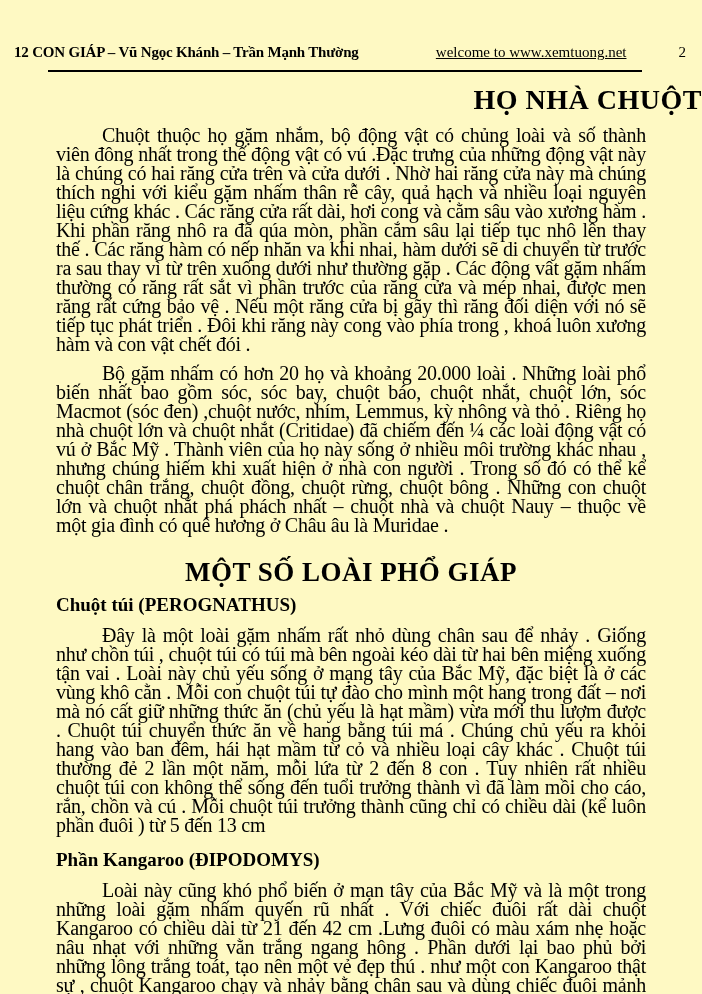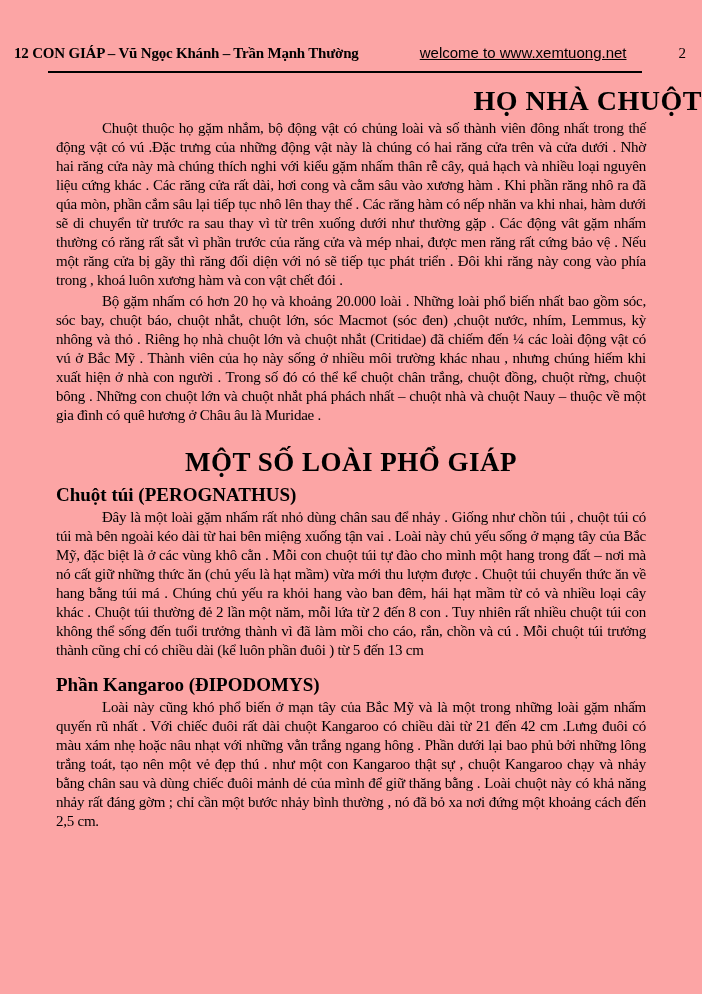--- a/index.html
+++ b/index.html
@@ -1,40 +1,40 @@
 <!DOCTYPE html>
 <html><head>
 <meta charset="utf-8">
 <style>
   * { margin: 0; padding: 0; box-sizing: border-box; }
   html, body { background: #e8e8e8; }
   .page {
     width: 702px;
     height: 994px;
-    background: #fca5a5;
+    background: #fef9c3;
     color: #000000;
     font-family: "Liberation Serif", serif;
     position: relative;
     margin: 0 auto;
     overflow: hidden;
   }
   .header {
     display: flex;
     align-items: baseline;
     padding: 44px 16px 0 14px;
   }
   .header-left {
     font-weight: bold;
     font-size: 15px;
     letter-spacing: -0.2px;
     white-space: nowrap;
   }
   .header-link {
     margin-left: auto;
-    font-family: Liberation Sans, sans-serif;
+    font-family: Liberation Serif, serif;
     font-size: 15px;
     text-decoration: underline;
     color: #000000;
     white-space: nowrap;
   }
   .header-page {
     margin-left: 52px;
     font-size: 15px;
   }
   .header-rule {
@@ -48,26 +48,26 @@
     font-size: 28px;
     font-weight: bold;
     margin-top: 12px;
     letter-spacing: 0.5px;
   }
   .body-block {
     width: 590px;
     margin: 0 auto;
   }
   .para {
-    font-size: 15px;
+    font-size: 20px;
     line-height: 19px;
     text-align: justify;
     text-indent: 46px;
     letter-spacing: -0.25px;
-    margin-top: 2px;
+    margin-top: 10px;
   }
   .section-heading {
     text-align: center;
     font-size: 27px;
     font-weight: bold;
     margin-top: 22px;
     letter-spacing: 0.5px;
   }
   .sub-heading {
     text-align: left;

